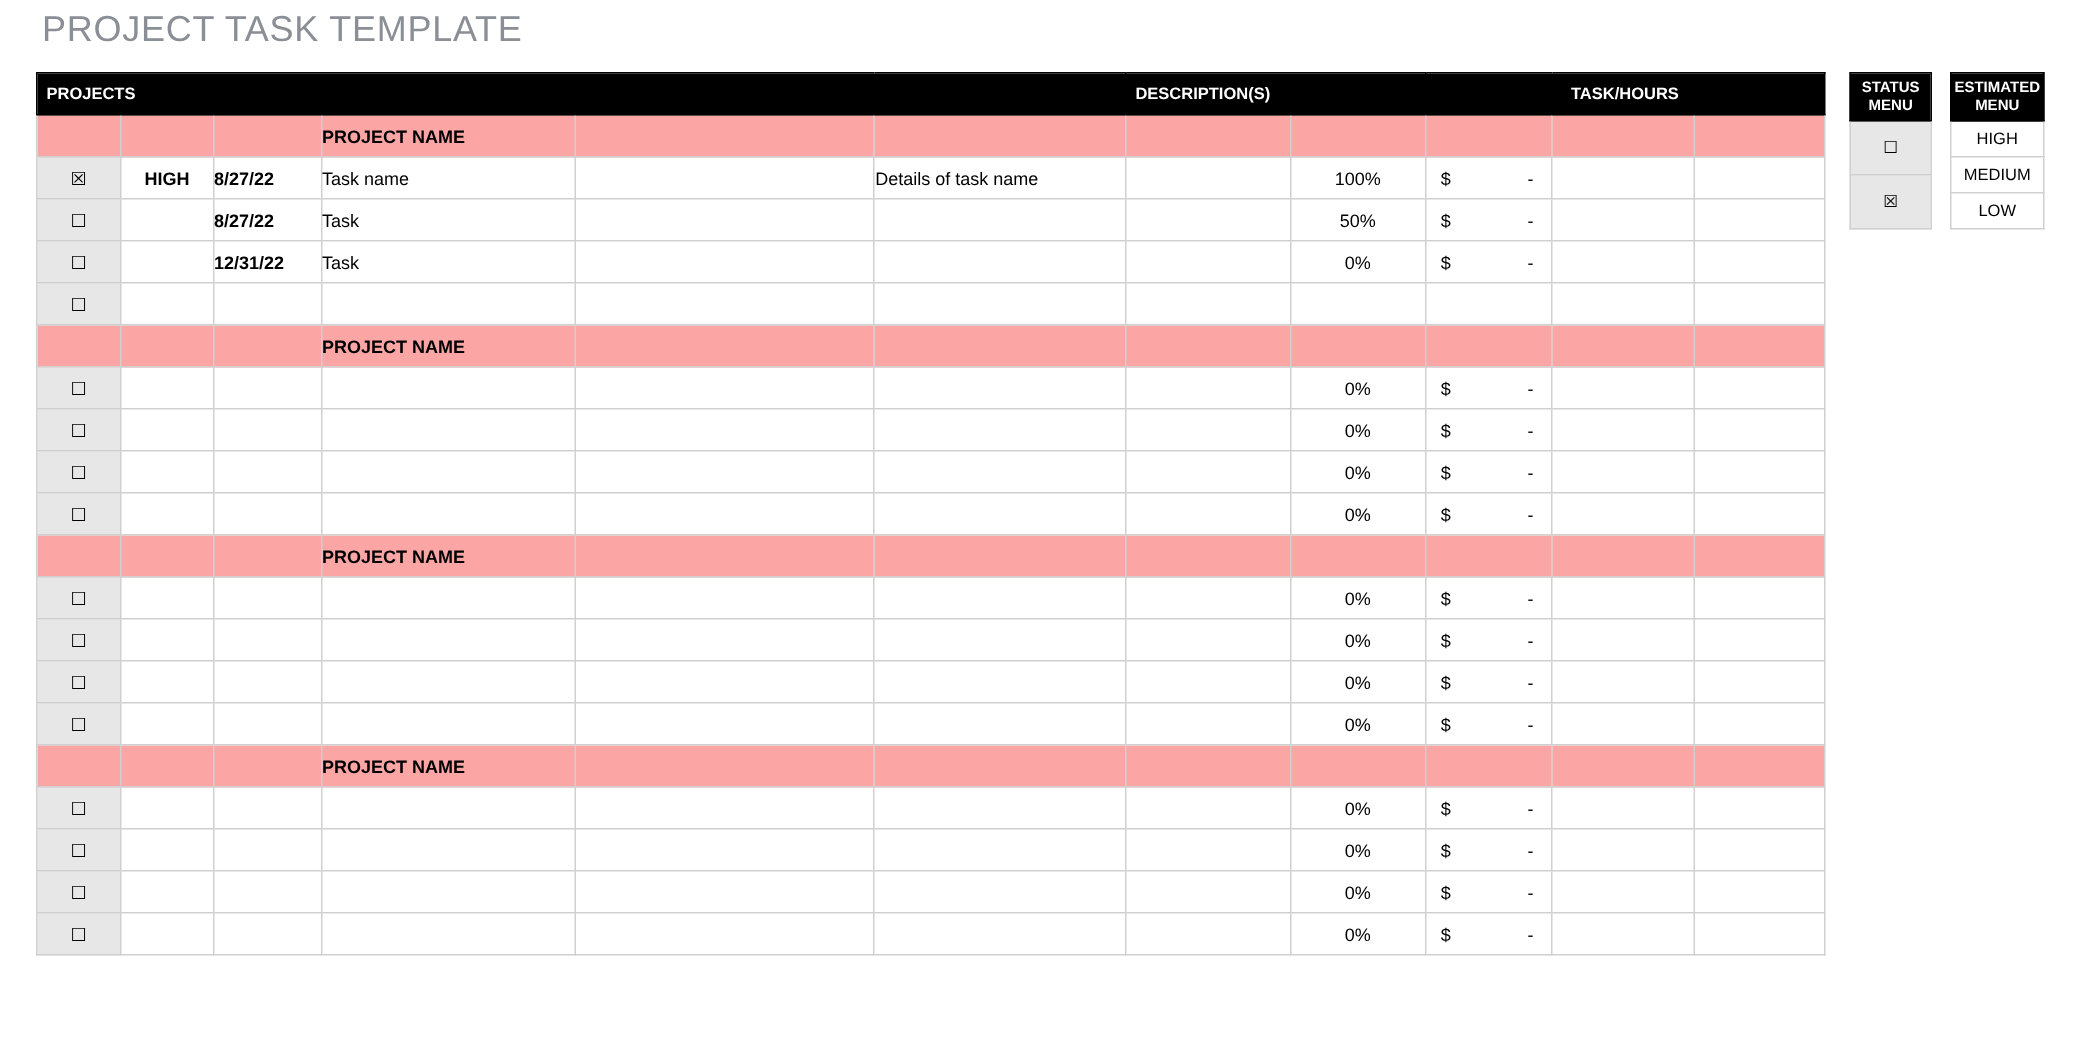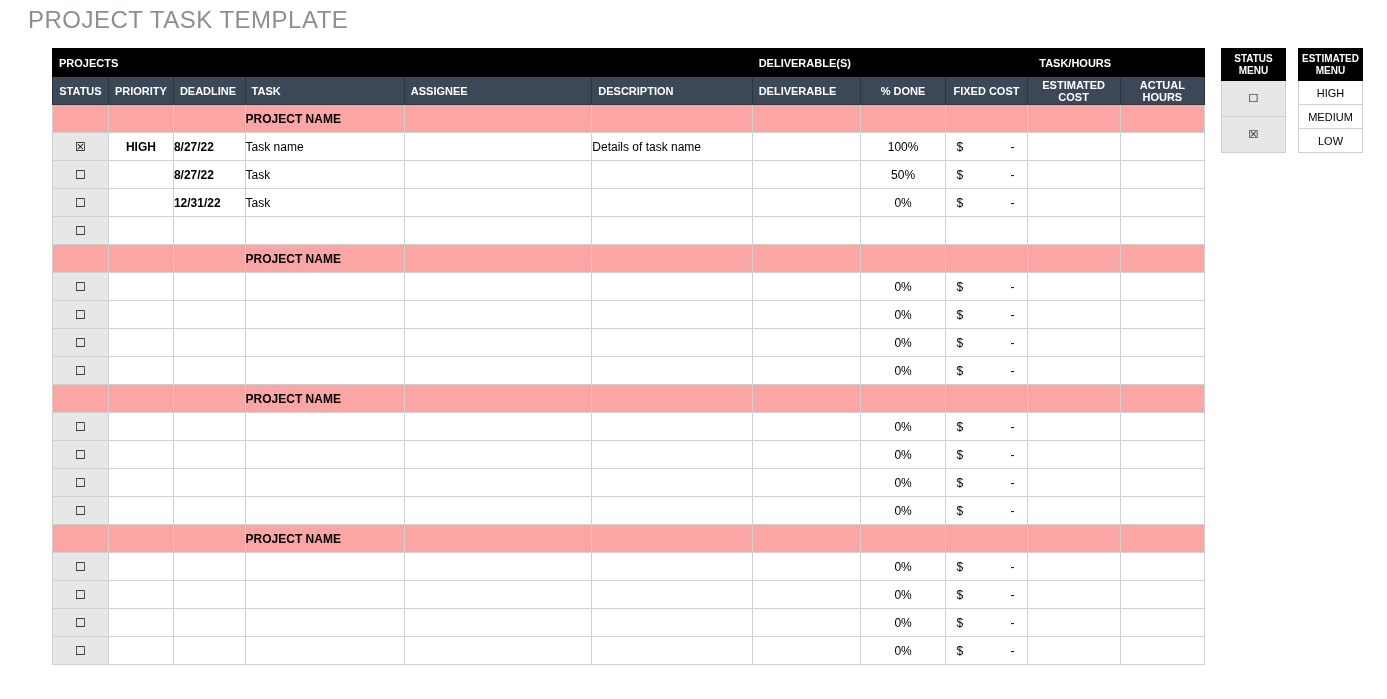--- a/index.html
+++ b/index.html
@@ -18,21 +18,20 @@
     letter-spacing: 0.5px;
     color: #8a8f96;
     margin: 0 0 10px 0;
     padding-left: 28px;
     padding-top: 6px;
   }
   .project-table {
     flex: 1 1 auto;
     border-collapse: collapse;
     width: 1195px;
-    margin-left: 28px;
   }
   .side { display: flex; gap: 12px; }
   .project-table td, .project-table th {
     border: 1px solid #d0d0d0;
     padding: 0;
     height: 28px;
     vertical-align: middle;
   }
   
   .col-status   { width: 56px; }
@@ -73,21 +72,21 @@
   .c-center { text-align: center; }
   .c-left { text-align: left; padding-left: 10px; }
   .bold { font-weight: 700; }
   .dollar-cell { position: relative; }
   .dollar-cell .d { position: absolute; left: 10px; top: 50%; transform: translateY(-50%); }
   .dollar-cell .dash { position: absolute; right: 12px; top: 50%; transform: translateY(-50%); }
 
   
   .menu {
     border-collapse: collapse;
-    width: 65px;
+    width: 55px;
   }
   .menu th {
     background: #000;
     color: #fff;
     font-size: 10px;
     font-weight: 700;
     text-align: center;
     border: 1px solid #000;
     padding: 4px 2px;
     line-height: 1.15;
@@ -117,35 +116,22 @@
         <col class="col-desc">
       <col class="col-deliv">
         <col class="col-done">
         <col class="col-fixed">
       <col class="col-est">
         <col class="col-actual">
     </colgroup>
     <tbody>
       <tr class="black-row">
         <td colspan="6">PROJECTS</td>
-        <td colspan="2">DELIVERABLE(S)</td>
+        <td colspan="2">DESCRIPTION(S)</td>
         <td colspan="3" class="c-center">TASK/HOURS</td>
-      </tr>
-      <tr class="hdr-row">
-        <td class="c-center">STATUS</td>
-        <td class="c-center">PRIORITY</td>
-        <td>DEADLINE</td>
-        <td>TASK</td>
-        <td>ASSIGNEE</td>
-        <td>DESCRIPTION</td>
-        <td>DELIVERABLE</td>
-        <td class="c-center">% DONE</td>
-        <td class="c-center">FIXED COST</td>
-        <td class="c-center">ESTIMATED COST</td>
-        <td class="c-center">ACTUAL HOURS</td>
       </tr>
     </tbody>
     <tbody id="groups-body">
         <tr class="project-name-row">
           <td></td>
           <td></td>
           <td></td>
           <td class="c-left bold">PROJECT NAME</td>
           <td></td>
           <td></td>

